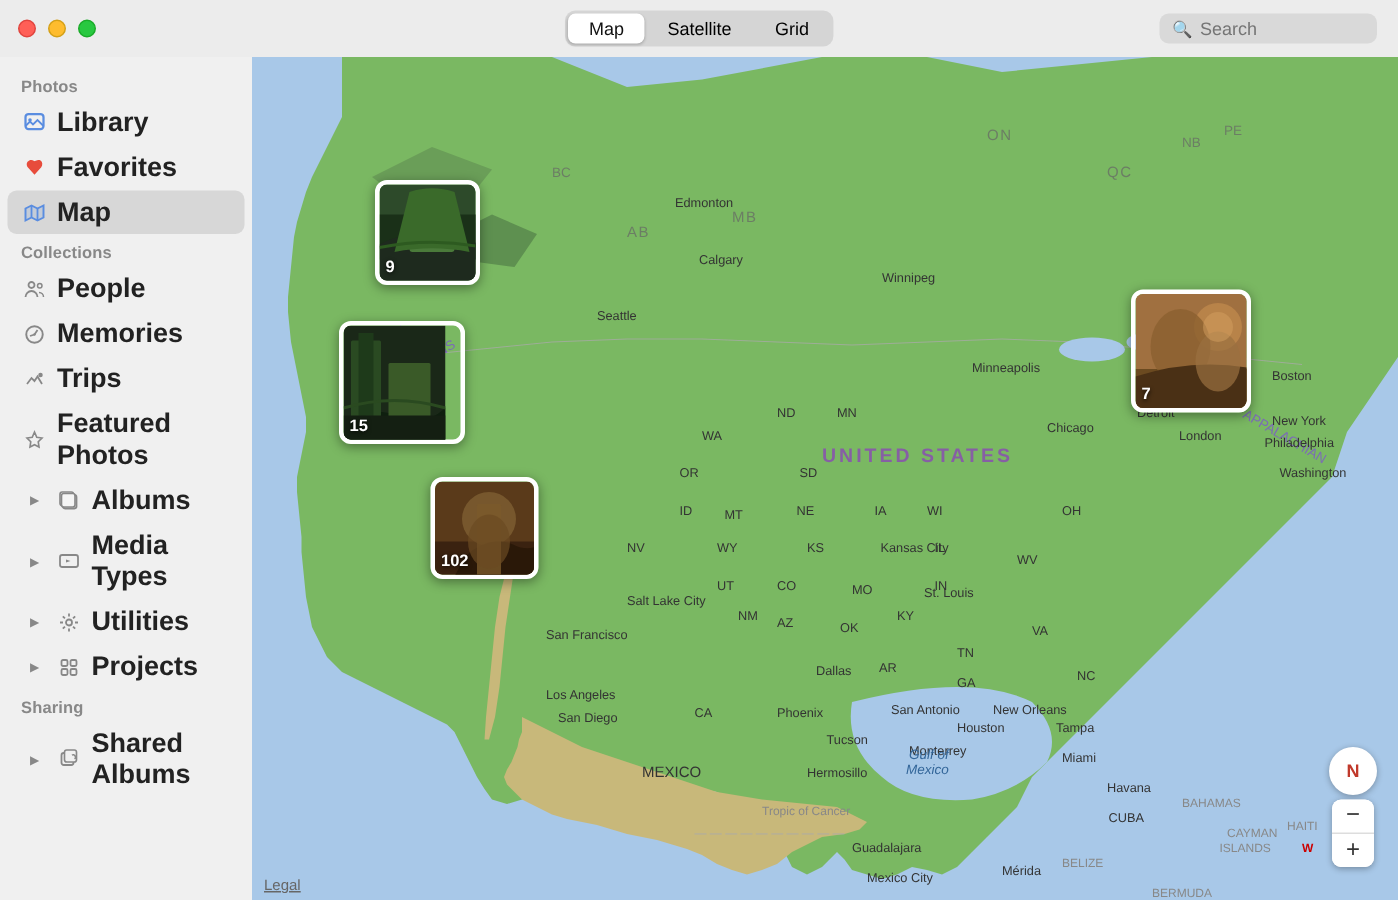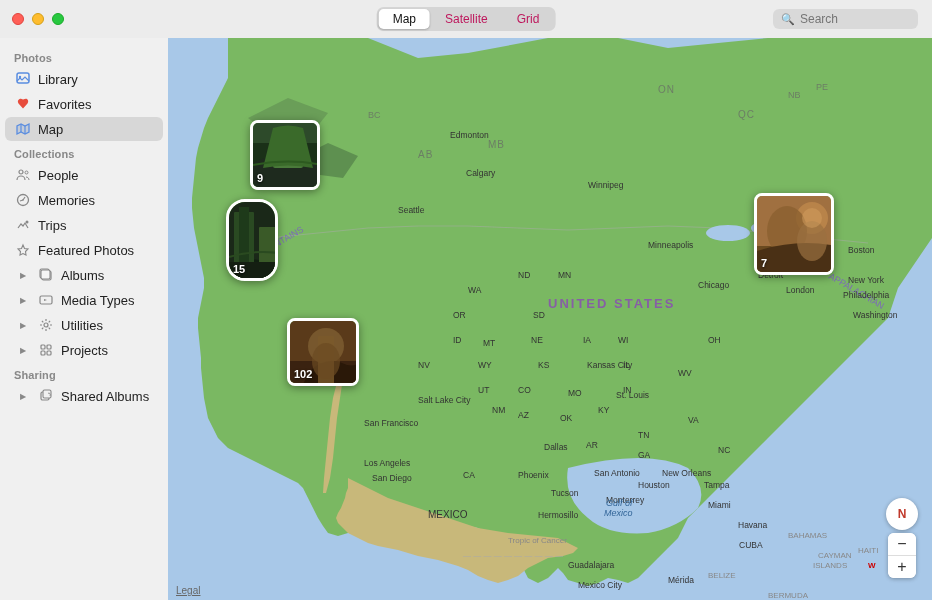--- a/index.html
+++ b/index.html
@@ -29,21 +29,21 @@
       background: #d5d5d5;
       border-radius: 7px;
       padding: 2px;
       gap: 1px;
     }
     .toolbar-tab {
       padding: 3px 14px;
       border-radius: 5px;
       font-size: 12px;
       font-weight: 500;
-      color: #be185d;
+      color: #000000;
       cursor: pointer;
     }
     .toolbar-tab.active {
       background: white;
       color: #111;
       box-shadow: 0 1px 2px rgba(0,0,0,0.2);
     }
 
     .search-box {
       position: absolute;
@@ -95,21 +95,21 @@
       gap: 7px;
       padding: 4px 10px;
       font-size: 12.5px;
       color: #222;
       cursor: pointer;
       border-radius: 6px;
       margin: 1px 5px;
     }
     .sidebar-item.active { background: rgba(0,0,0,0.1); font-weight: 500; }
     .sidebar-item .icon { width: 16px; height: 16px; display: flex; align-items: center; justify-content: center; flex-shrink: 0; }
-    .sidebar-item-label { font-size: 13px; }
+    .sidebar-item-label { font-size: 18px; font-weight: bold; }
 
     
     .map-area {
       flex: 1;
       position: relative;
       overflow: hidden;
     }
 
     
     .map-svg {
@@ -482,21 +482,21 @@
         <rect width="70" height="70" fill="#2d4a2a"></rect>
         <rect x="0" y="20" width="70" height="30" fill="#1a3018"></rect>
         <path d="M0 40 Q17 30 35 38 Q52 46 70 36 L70 70 L0 70Z" fill="#1e2a1e"></path>
         <rect x="20" y="5" width="30" height="40" fill="#4a7a3a" rx="2"></rect>
         <path d="M20 5 Q35 0 50 5 L60 45 Q35 40 10 45Z" fill="#3a6a2a"></path>
         <path d="M0 42 Q35 35 70 42" stroke="#2d5a20" stroke-width="2" fill="none"></path>
       </svg>
       <span class="count-badge">9</span>
     </div>
 
-    <div class="photo-pin" style="top:161px; left:58px; width:52px; height:82px;border-radius:19px;">
+    <div class="photo-pin" style="top:176px; left:58px; width:84px; height:82px;">
       <svg width="68" height="82" xmlns="http://www.w3.org/2000/svg">
         <rect width="68" height="82" fill="#1a2818"></rect>
         <path d="M0 82 Q17 50 34 60 Q51 70 68 55 L68 82Z" fill="#0f1f0f"></path>
         <rect x="5" y="10" width="20" height="55" fill="#2a4a22" rx="1"></rect>
         <rect x="10" y="5" width="10" height="60" fill="#1e3a1a"></rect>
         <rect x="30" y="25" width="28" height="40" fill="#3a5a28" rx="1"></rect>
         <path d="M0 55 Q34 45 68 55" stroke="#2a4a20" stroke-width="2" fill="none"></path>
         <rect x="0" y="60" width="68" height="22" fill="#141f12"></rect>
       </svg>
       <span class="count-badge">15</span>

